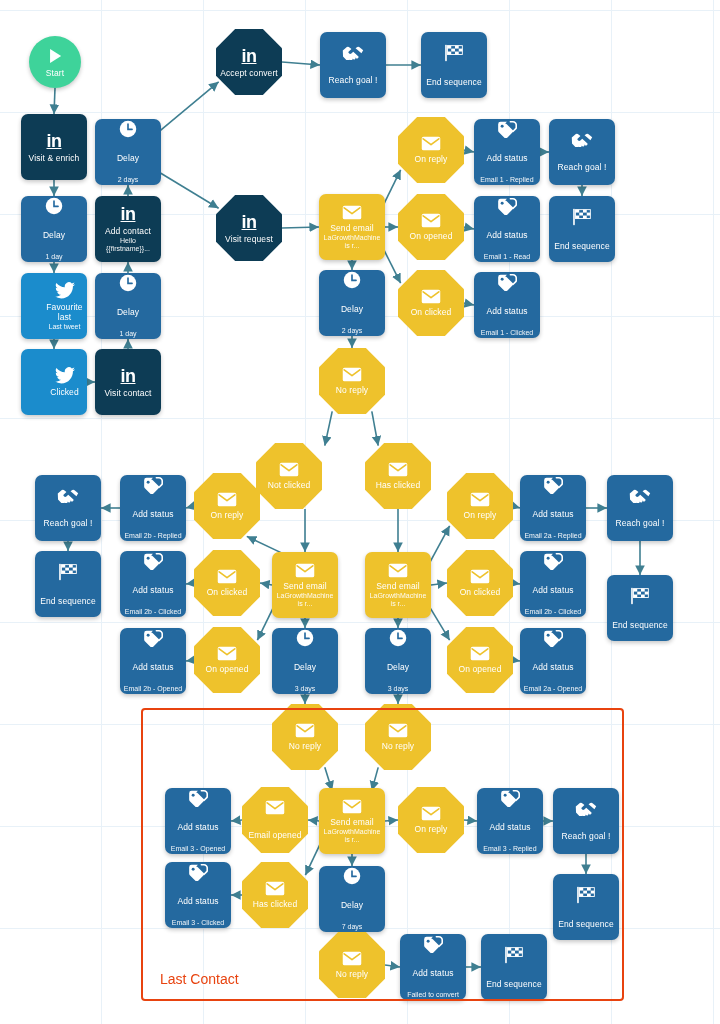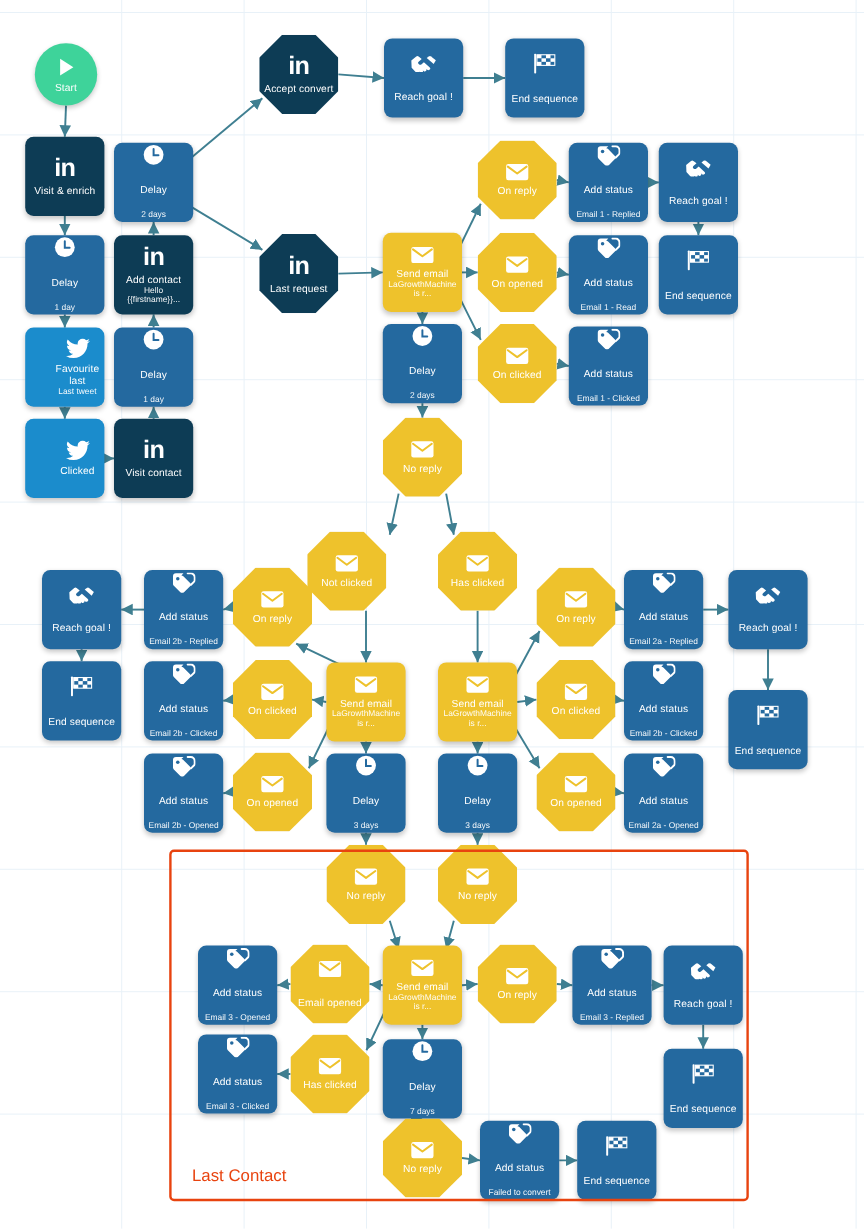--- a/index.html
+++ b/index.html
@@ -40,21 +40,21 @@
        box-shadow:none;filter:drop-shadow(0 2px 3px rgba(0,0,0,.22));}
   .circ{width:52px;height:52px;border-radius:50%;}
 
   
   .c-navy{background:#0d3c55;}
   .c-blue{background:#24699f;gap:12px;}
   .c-sky{background:#1b8ccc;padding-left:24px;}
   .c-gold{background:#eec22c;}
   .c-green{background:#3ed39a;}
 
-  .lg-logo{font-weight:bold;font-size:21px;line-height:18px;letter-spacing:-.5px;}
+  .lg-logo{font-weight:bold;font-size:18px;line-height:18px;letter-spacing:-.5px;text-decoration:underline;}
 
   #lastContactBox{
     position:absolute;left:141px;top:708px;width:483px;height:293px;
     border:2px solid #e8430f;border-radius:4px;box-sizing:border-box;
     pointer-events:none;
   }
   #lastContactLabel{
     position:absolute;left:160px;top:971px;
     color:#e8430f;font-weight:normal;font-size:14px;
     font-family:"Liberation Sans","DejaVu Sans",sans-serif;
@@ -230,21 +230,21 @@
               <rect x="4" y="9.2" width="4.6" height="3.6" fill="#fff"></rect>
               <rect x="13.2" y="9.2" width="4.6" height="3.6" fill="#fff"></rect>
               <rect x="4" y="2" width="18.2" height="10.8" fill="none" stroke="#fff" stroke-width="1.1"></rect>
             </g>
           </svg>
         </span>
         <div class="t1">End sequence</div>
       </div>
       <div class="node oct c-navy" style="left: 216px; top: 195px;">
         <span class="ic lg-logo">in</span>
-        <div class="t1">Last request</div>
+        <div class="t1">Visit request</div>
       </div>
       <div class="node sq c-gold" style="left: 319px; top: 194px;">
         <span class="ic">
           <svg class="svgicon" width="20" height="15" viewBox="0 0 24 18">
             <rect x="0.9" y="0.9" width="22.2" height="16.2" rx="2.2" fill="#fff"></rect>
             <path d="M2.6 3.4 12 10.3 21.4 3.4" stroke="#eec22c" stroke-width="2" fill="none" stroke-linejoin="round" stroke-linecap="round"></path>
           </svg>
         </span>
         <div class="t1">Send email</div>
         <div class="t2">LaGrowthMachine is r...</div>

